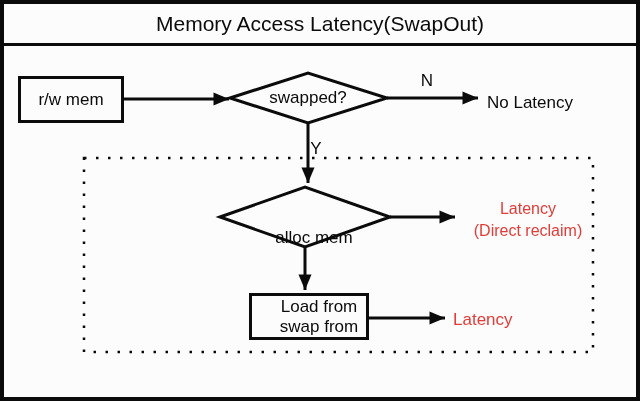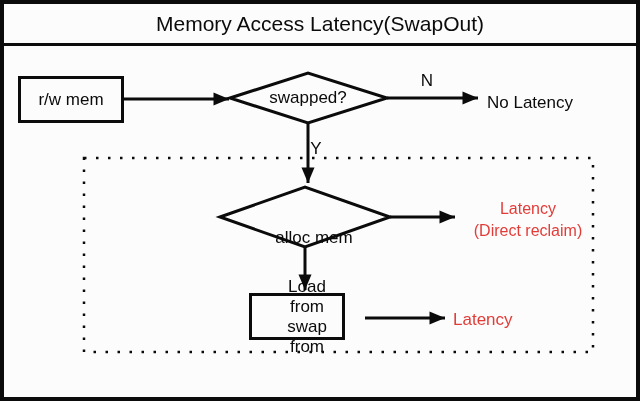--- a/index.html
+++ b/index.html
@@ -63,21 +63,21 @@
     <line x1="361" y1="314" x2="441" y2="314" class="stroke-line" stroke-width="3" marker-end="url(#ah)"></line>
 
     <polygon points="226,94 304,69 383,94 304,119" class="fill-bg stroke-line" stroke-width="3"></polygon>
     <polygon points="216,213 301,183 386,213 301,243" class="fill-bg stroke-line" stroke-width="3"></polygon>
   </svg>
 
   <div class="node-box" style="left:14px; top:72px; width:106px; height:47px;">
     <span>r/w mem</span>
   </div>
 
-  <div class="node-box" style="left:245px; top:289px; width:96px; height:47px;padding-left:20px;">
+  <div class="node-box" style="left:245px; top:289px; width:120px; height:47px;padding-left:20px;">
     <span>Load from</span>
     <span>swap from</span>
   </div>
 
   <div class="txt ctr" style="left:224px; top:84px; width:160px;">swapped?</div>
   <div class="txt ctr" style="left:230px; top:203px; width:160px;margin-top:21px;">alloc mem</div>
 
   <div class="txt ctr" style="left:413px; top:67px; width:20px;">N</div>
   <div class="txt ctr" style="left:302px; top:135px; width:20px;">Y</div>
 

